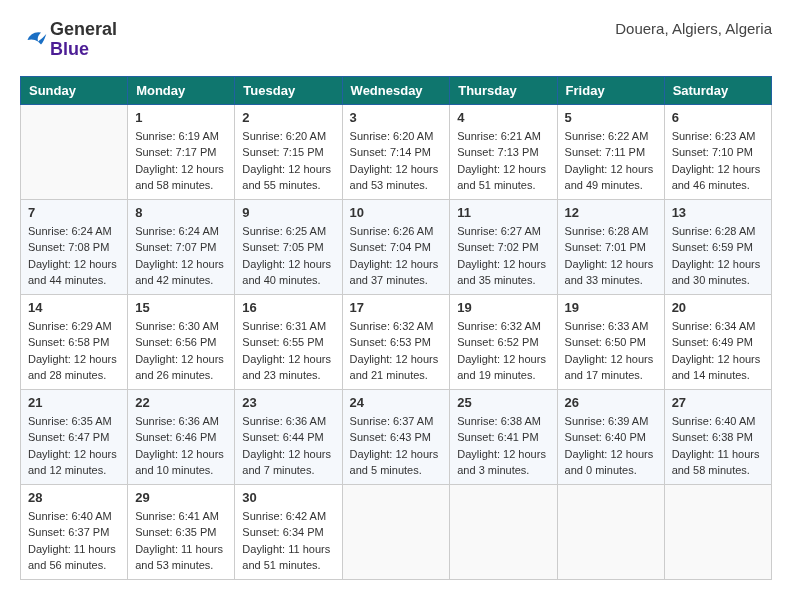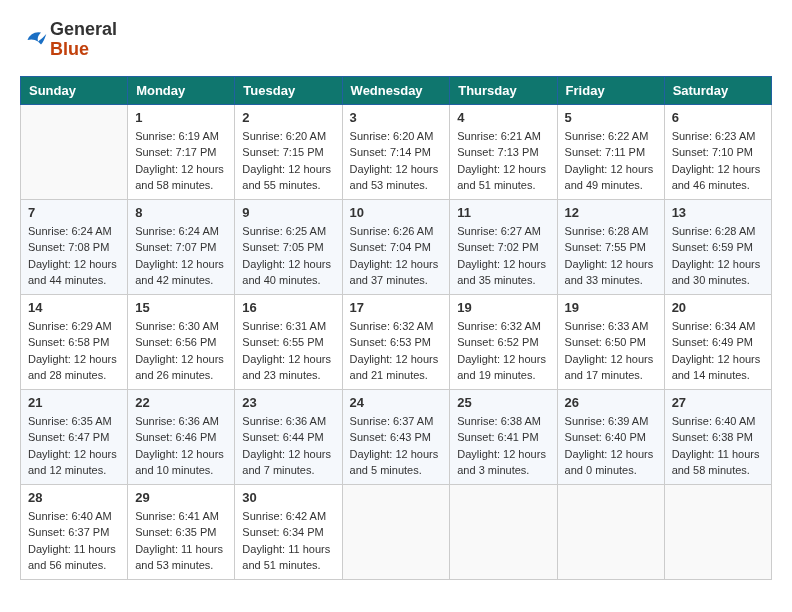--- a/index.html
+++ b/index.html
@@ -21,21 +21,21 @@
       align-items: center;
     }
     .logo-text {
       display: flex;
       flex-direction: column;
       font-size: 18px;
       font-weight: bold;
       color: #333;
       line-height: 1.1;
     }
-    .logo-text span.blue { color: #c2410c; }
+    .logo-text span.blue { color: #4c1d95; }
     .logo-bird {
       width: 30px;
       height: 30px;
     }
     .title-block {
       text-align: right;
     }
     .title-block h1 {
       font-size: 36px;
       font-weight: bold;
@@ -95,20 +95,21 @@
     <svg class="logo-bird" viewBox="0 0 40 40" width="40" height="40">
       <path d="M10,20 Q15,8 28,10 Q22,16 24,22 Q18,18 10,20Z" fill="#1a6fc4"></path>
       <path d="M24,22 Q30,18 35,12 Q32,22 28,26 Q26,24 24,22Z" fill="#1a6fc4"></path>
     </svg>
     <div class="logo-text">
       <span>General</span>
       <span class="blue">Blue</span>
     </div>
   </div>
   <div class="title-block">
+    <p>Douera, Algiers, Algeria</p>
   </div>
 </div>
 
 <table class="calendar">
   <thead>
     <tr>
     <th>Sunday</th>
         <th>Monday</th>
         <th>Tuesday</th>
         <th>Wednesday</th>
@@ -207,21 +208,21 @@
           <div class="day-info">
             <span>Sunrise: 6:27 AM</span><br>
             <span>Sunset: 7:02 PM</span><br>
             <span>Daylight: 12 hours and 35 minutes.</span>
           </div>
         </td>
         <td>
           <span class="day-num">12</span>
           <div class="day-info">
             <span>Sunrise: 6:28 AM</span><br>
-            <span>Sunset: 7:55 PM</span><br>
+            <span>Sunset: 7:01 PM</span><br>
             <span>Daylight: 12 hours and 33 minutes.</span>
           </div>
         </td>
         <td>
           <span class="day-num">13</span>
           <div class="day-info">
             <span>Sunrise: 6:28 AM</span><br>
             <span>Sunset: 6:59 PM</span><br>
             <span>Daylight: 12 hours and 30 minutes.</span>
           </div>

